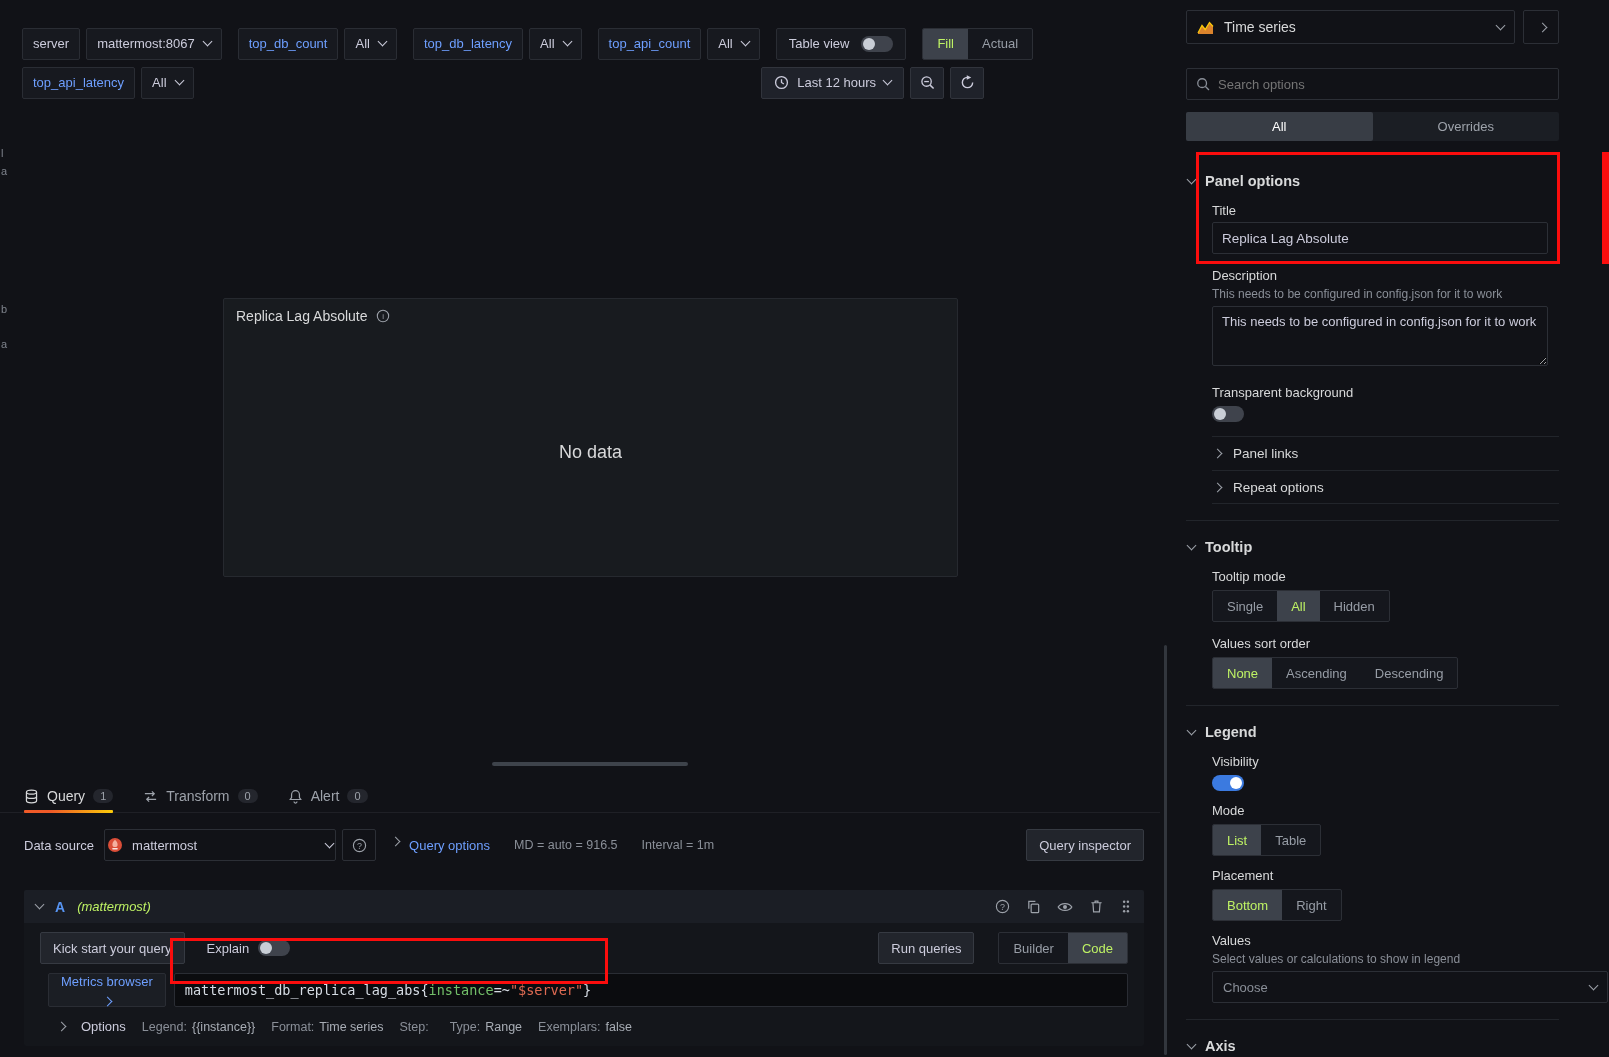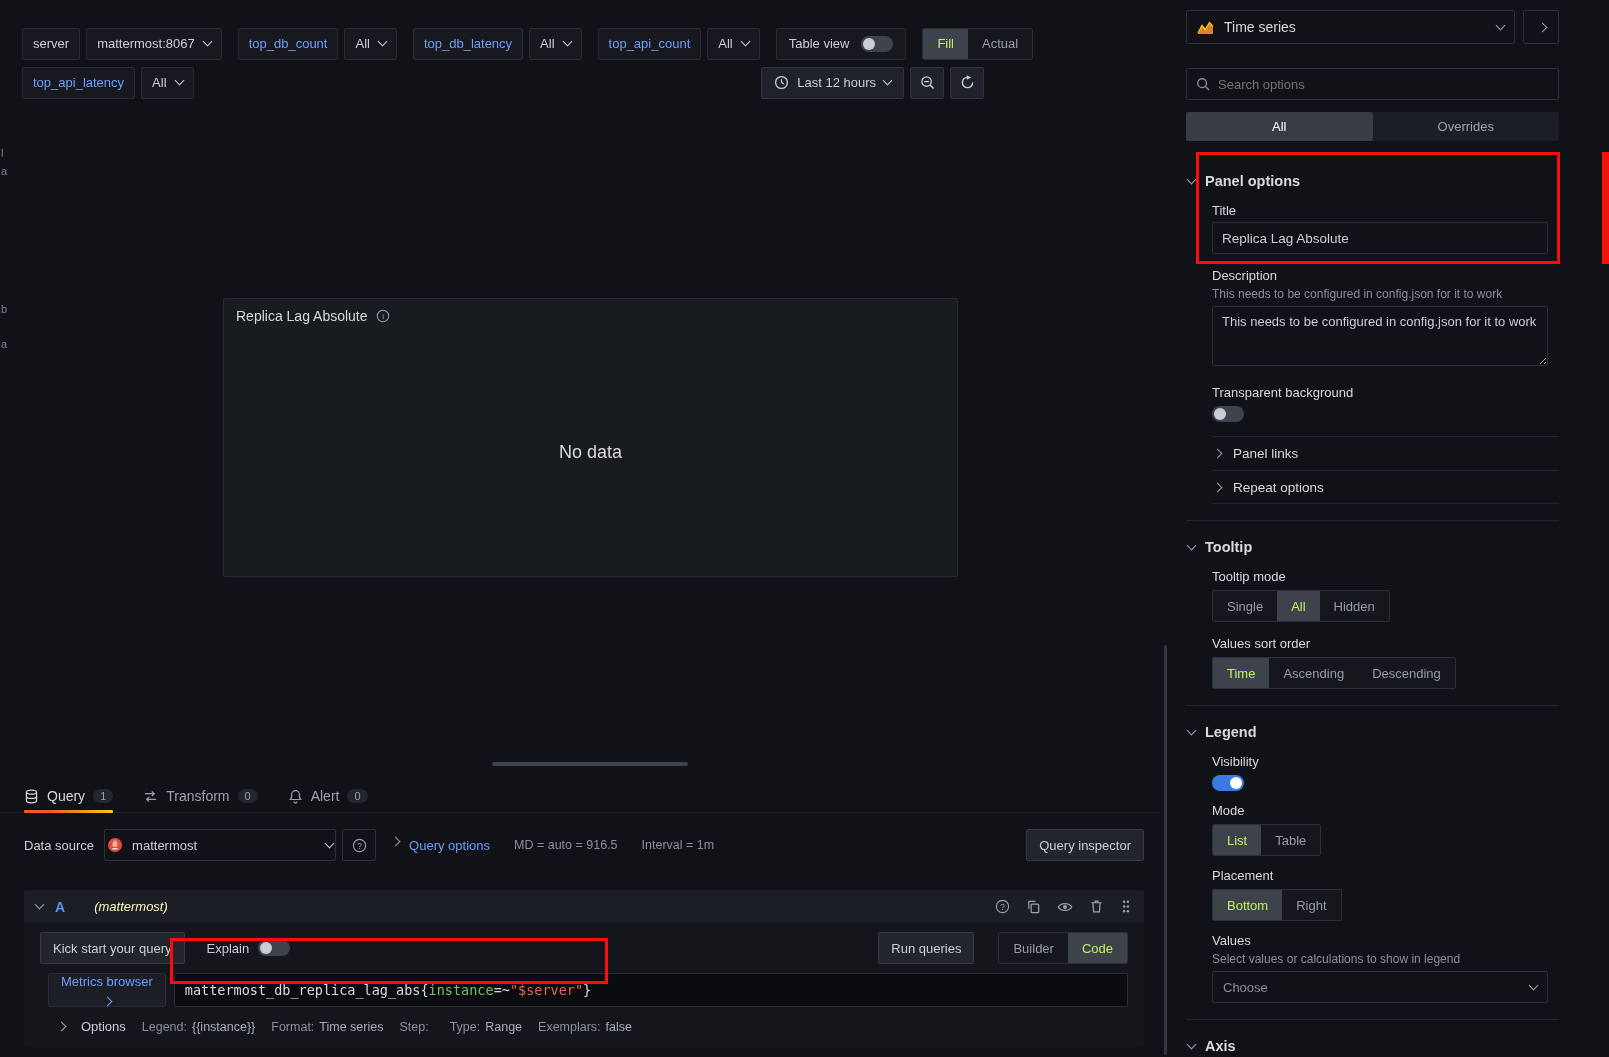--- a/index.html
+++ b/index.html
@@ -81,21 +81,21 @@
     background:#111217; border-radius:2px; color:#9da2aa;
     display:flex; align-items:center; justify-content:center; }
   .q-options { display:flex; align-items:flex-start; gap:10px; margin-left:14px; cursor:pointer; }
   .link-blue { color:#6e9fff; }
   .meta { color:#8a8f98; font-size:12.5px; margin-left:14px; }
 
   .qcard { margin:28px 16px 0 24px; background:#14161b; border-radius:2px; }
   .qhead { display:flex; align-items:center; gap:12px; height:33px; background:#1b1e25;
     padding:0 12px; border-radius:2px 2px 0 0; }
   .qletter { color:#5794f2; font-weight:700; font-size:14px; }
-  .qds { color:#fef9c3; font-style:italic;margin-left:17px; }
+  .qds { color:#bef264; font-style:italic; }
   .qhead-icons { margin-left:auto; display:flex; gap:16px; color:#9da2aa; align-items:center; }
   .qhead-icons > * { cursor:pointer; }
   .qtool { display:flex; align-items:center; gap:22px; padding:9px 16px 0 16px; }
   .explain { display:flex; align-items:center; gap:9px; color:#ccccdc; }
   .qtool-right { margin-left:auto; display:flex; align-items:center; gap:24px; }
   .qinput-row { display:flex; gap:8px; padding:9px 16px 0 24px; align-items:center; }
   .mb-btn { height:34px; display:flex; align-items:center; gap:9px; padding:0 12px;
     background:#1b1e24; border:1px solid #2a2d34; border-radius:2px; color:#6e9fff; font-size:13px;flex-direction:column; }
   .code-input { flex:1; height:34px; background:#0b0c0f; border:1px solid #2a2d34;
     border-radius:2px; display:flex; align-items:center; padding:0 10px;
@@ -141,21 +141,21 @@
   .fhelp { font-size:12px; color:#8a8f98; margin-bottom:5px; }
   .tinput { width:336px; height:32px; background:#111217; border:1px solid #2c2f36;
     border-radius:2px; color:#ccccdc; padding:0 9px; font-family:inherit; font-size:13.5px; outline:none; }
   .tarea { width:336px; height:60px; background:#111217; border:1px solid #2c2f36;
     border-radius:2px; color:#ccccdc; padding:6px 9px; font-family:inherit; font-size:13px;
     resize:vertical; outline:none; line-height:1.45; }
   .navrow { margin-left:26px; height:34px; display:flex; align-items:center; gap:12px;
     border-top:1px solid #22252b; color:#d8d9da; font-size:13.5px; cursor:pointer; }
   .navrow.last { border-bottom:1px solid #22252b; }
   .navrow .chev { color:#9da2aa; }
-  .choose { width:336px; height:32px; border:1px solid #2c2f36; border-radius:2px;
+  .choose { width:396px; height:32px; border:1px solid #2c2f36; border-radius:2px;
     display:flex; align-items:center; padding:0 10px; color:#8a8f98; cursor:pointer; }
   .choose .chev { margin-left:auto; color:#9da2aa; }
 
   
   .ann { position:absolute; border:3px solid #fb0d0d; z-index:60; pointer-events:none; }
   .ann-strip { position:absolute; left:1602px; top:152px; width:7px; height:112px;
     background:#fb0d0d; z-index:60; pointer-events:none; }
   .edge { position:absolute; left:1px; color:#7e838c; font-size:11px; z-index:5; }
 </style>
 </head>
@@ -470,21 +470,21 @@
           <div class="flabel">Tooltip mode</div>
           <div class="seg" style="margin-top:2px">
             <button>Single</button>
             <button class="sel">All</button>
             <button>Hidden</button>
           </div>
         </div>
         <div class="field" style="margin-top:14px">
           <div class="flabel">Values sort order</div>
           <div class="seg" style="margin-top:2px">
-            <button class="sel">Time</button>
+            <button class="sel">None</button>
             <button>Ascending</button>
             <button>Descending</button>
           </div>
         </div>
       </div>
 
       <div class="sec bordered">
         <div class="sec-head">
           <span class="chev"></span>
           <span>Legend</span>

